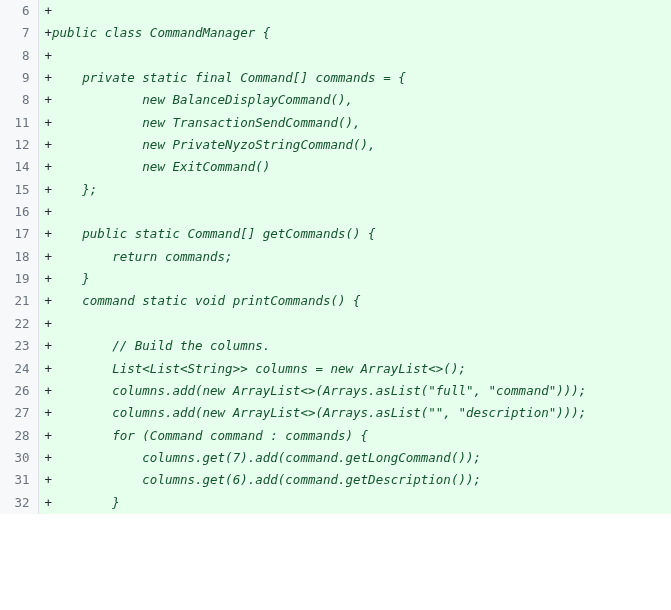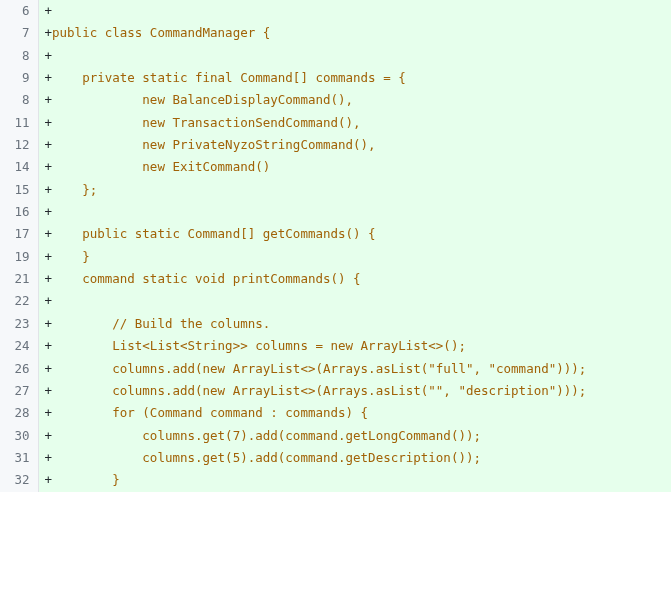--- a/index.html
+++ b/index.html
@@ -52,21 +52,22 @@
     overflow: hidden;
     font-family: "DejaVu Sans Mono", "Liberation Mono", monospace;
     font-size: 12.5px;
     box-sizing: border-box;
   }
 
   .code-cell .marker {
     color: #24292e;
   }
   .code-cell .content {
-    color: #a16207;
+    color: #14532d;
+    font-style: italic;
   }
 </style>
 </head>
 <body>
 
 <table id="diff-table">
   <tbody>
       <tr>
         <td class="line-number">6</td>
         <td class="code-cell"><span class="marker">+</span><span class="content"></span></td>
@@ -105,20 +106,24 @@
       </tr>
       <tr>
         <td class="line-number">16</td>
         <td class="code-cell"><span class="marker">+</span><span class="content"></span></td>
       </tr>
       <tr>
         <td class="line-number">17</td>
         <td class="code-cell"><span class="marker">+</span><span class="content">    public static Command[] getCommands() {</span></td>
       </tr>
       <tr>
+        <td class="line-number">18</td>
+        <td class="code-cell"><span class="marker">+</span><span class="content">        return commands;</span></td>
+      </tr>
+      <tr>
         <td class="line-number">19</td>
         <td class="code-cell"><span class="marker">+</span><span class="content">    }</span></td>
       </tr>
       <tr>
         <td class="line-number">21</td>
         <td class="code-cell"><span class="marker">+</span><span class="content">    command static void printCommands() {</span></td>
       </tr>
       <tr>
         <td class="line-number">22</td>
         <td class="code-cell"><span class="marker">+</span><span class="content"></span></td>
@@ -142,20 +147,20 @@
       <tr>
         <td class="line-number">28</td>
         <td class="code-cell"><span class="marker">+</span><span class="content">        for (Command command : commands) {</span></td>
       </tr>
       <tr>
         <td class="line-number">30</td>
         <td class="code-cell"><span class="marker">+</span><span class="content">            columns.get(7).add(command.getLongCommand());</span></td>
       </tr>
       <tr>
         <td class="line-number">31</td>
-        <td class="code-cell"><span class="marker">+</span><span class="content">            columns.get(5).add(command.getDescription());</span></td>
+        <td class="code-cell"><span class="marker">+</span><span class="content">            columns.get(6).add(command.getDescription());</span></td>
       </tr>
       <tr>
         <td class="line-number">32</td>
         <td class="code-cell"><span class="marker">+</span><span class="content">        }</span></td>
       </tr>
     </tbody>
 </table>
 
 </body></html>

